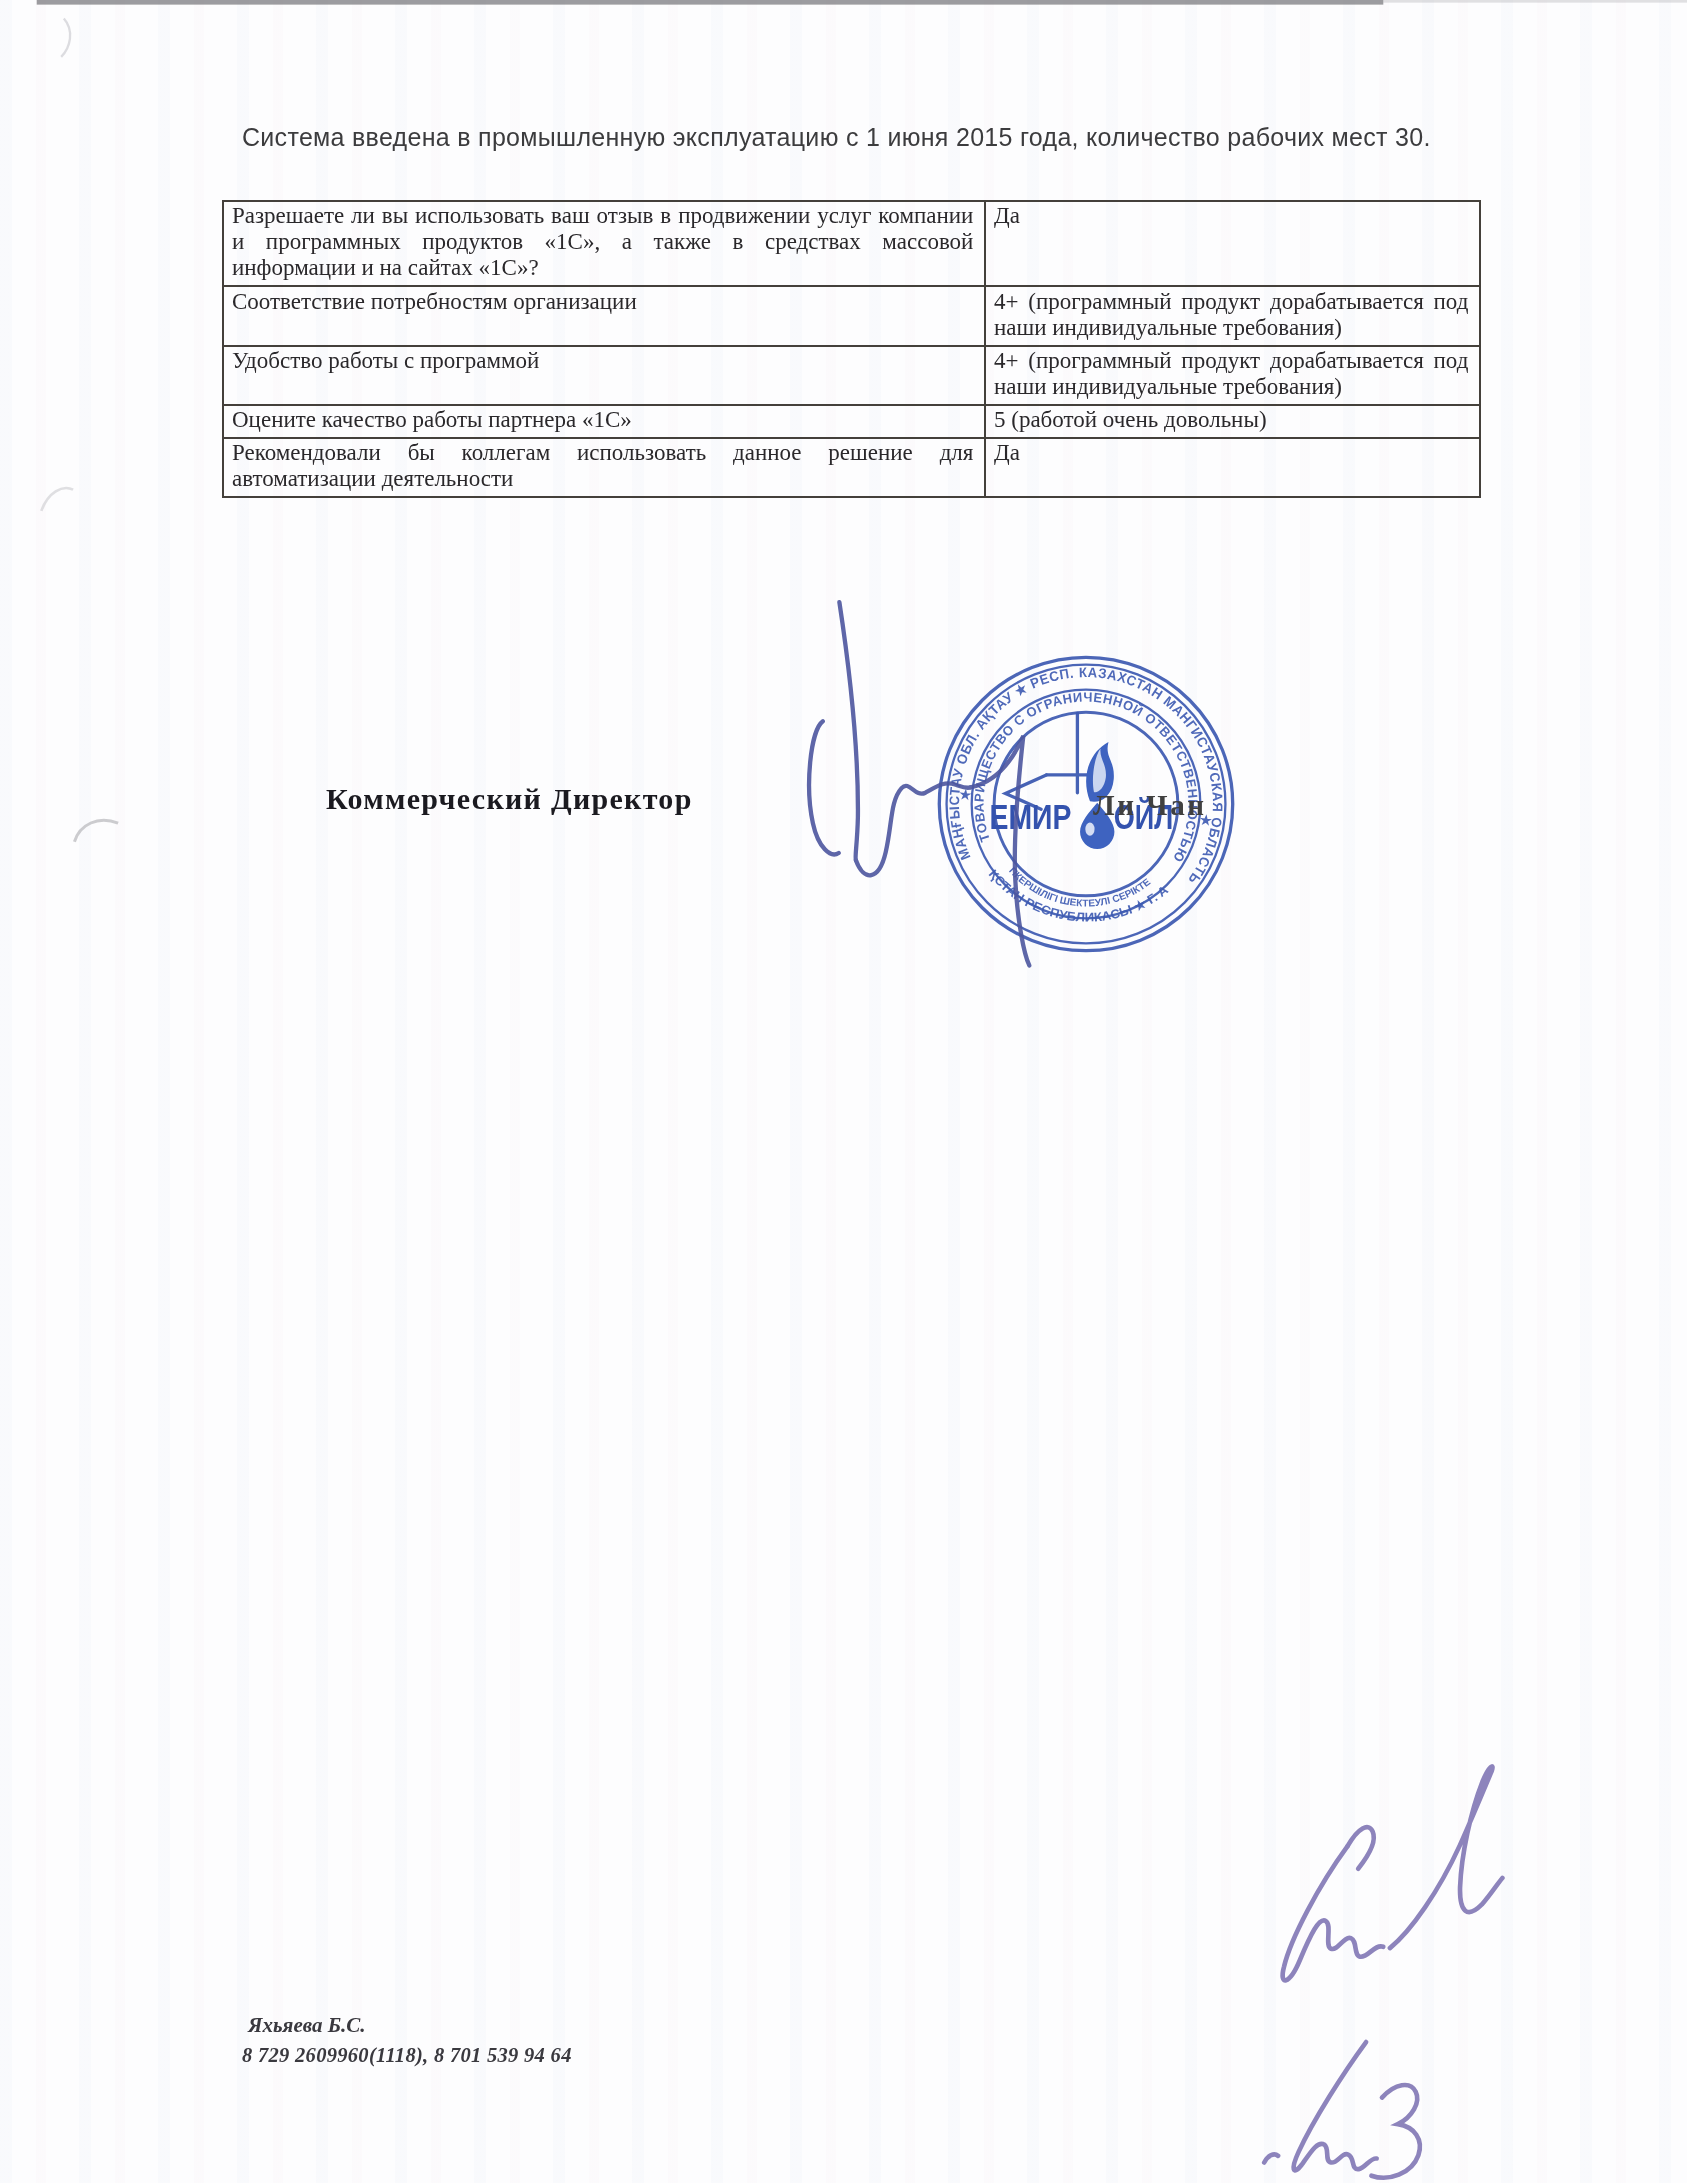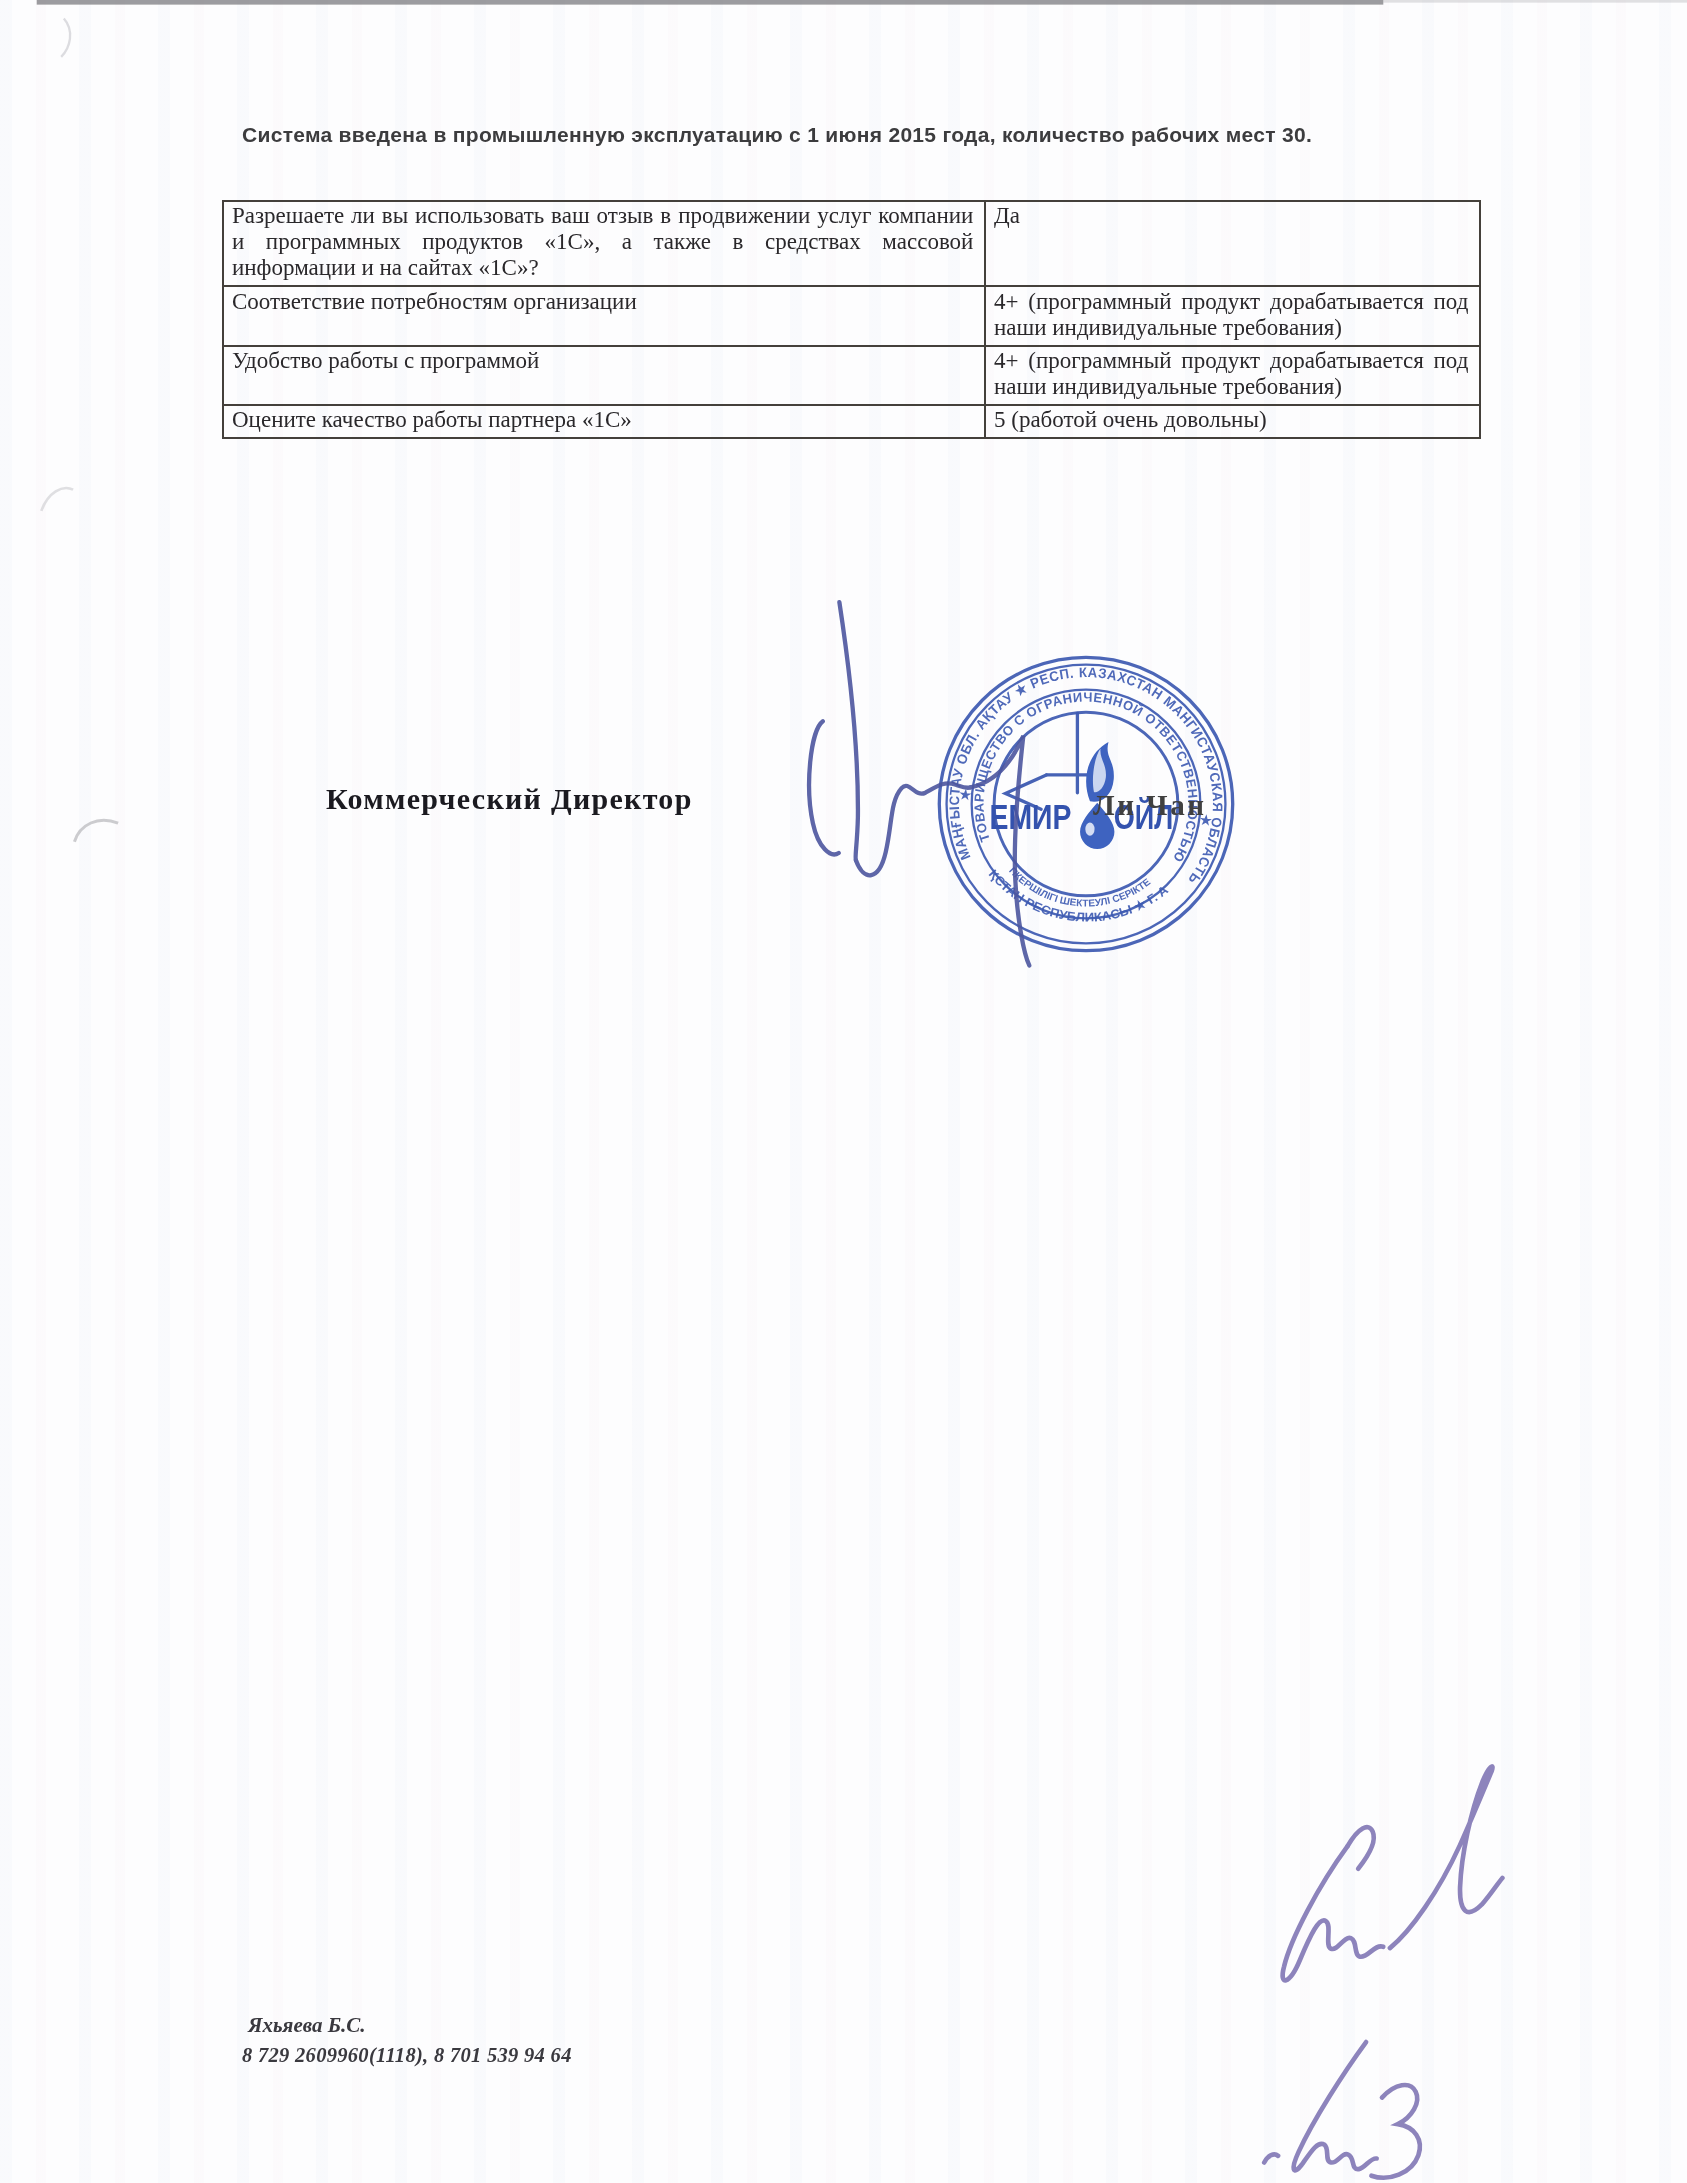--- a/index.html
+++ b/index.html
@@ -8,21 +8,21 @@
     background:
       repeating-linear-gradient(90deg, rgba(215,225,240,.10) 0 12px, rgba(255,255,255,0) 12px 36px, rgba(240,220,230,.08) 36px 46px, rgba(255,255,255,0) 46px 79px),
       #fdfdfe;
     font-family:"Liberation Serif", serif;
   }
   .abs{position:absolute;}
   
   .intro{
     left:242px;top:123px;width:1291px;
     font-family:"Liberation Sans", sans-serif;
-    font-size:21px;font-weight:700;letter-spacing:0.3px;
+    font-size:25px;font-weight:400;letter-spacing:0.3px;
     color:#3c3c3e;white-space:nowrap;
   }
   
   .qwrap{left:222px;top:200px;width:1259px;}
   table.qtable{
     border-collapse:collapse;table-layout:fixed;width:100%;
     font-size:23px;line-height:26px;color:#2a282b;
   }
   table.qtable td{
     border:2px solid #44403b;vertical-align:top;
@@ -80,20 +80,24 @@
         <td class="q">Соответствие потребностям организации</td>
         <td class="a">4+ (программный продукт дорабатывается под наши индивидуальные требования)</td>
       </tr>
       <tr class="r4">
         <td class="q">Удобство работы с программой</td>
         <td class="a">4+ (программный продукт дорабатывается под наши индивидуальные требования)</td>
       </tr>
       <tr class="r5">
         <td class="q">Оцените качество работы партнера «1С»</td>
         <td class="a">5 (работой очень довольны)</td>
+      </tr>
+      <tr class="r6">
+        <td class="q">Рекомендовали бы коллегам использовать данное решение для автоматизации деятельности</td>
+        <td class="a">Да</td>
       </tr>
     </tbody>
   </table>
 </div>
 
 <div class="abs director">Коммерческий Директор</div>
 <div class="abs signer">Ли Чан</div>
 
 <svg class="abs stampbox stamp" viewBox="0 0 460 460" aria-hidden="true">
   <g stroke="#3d5ab2" fill="none" opacity="0.92">

